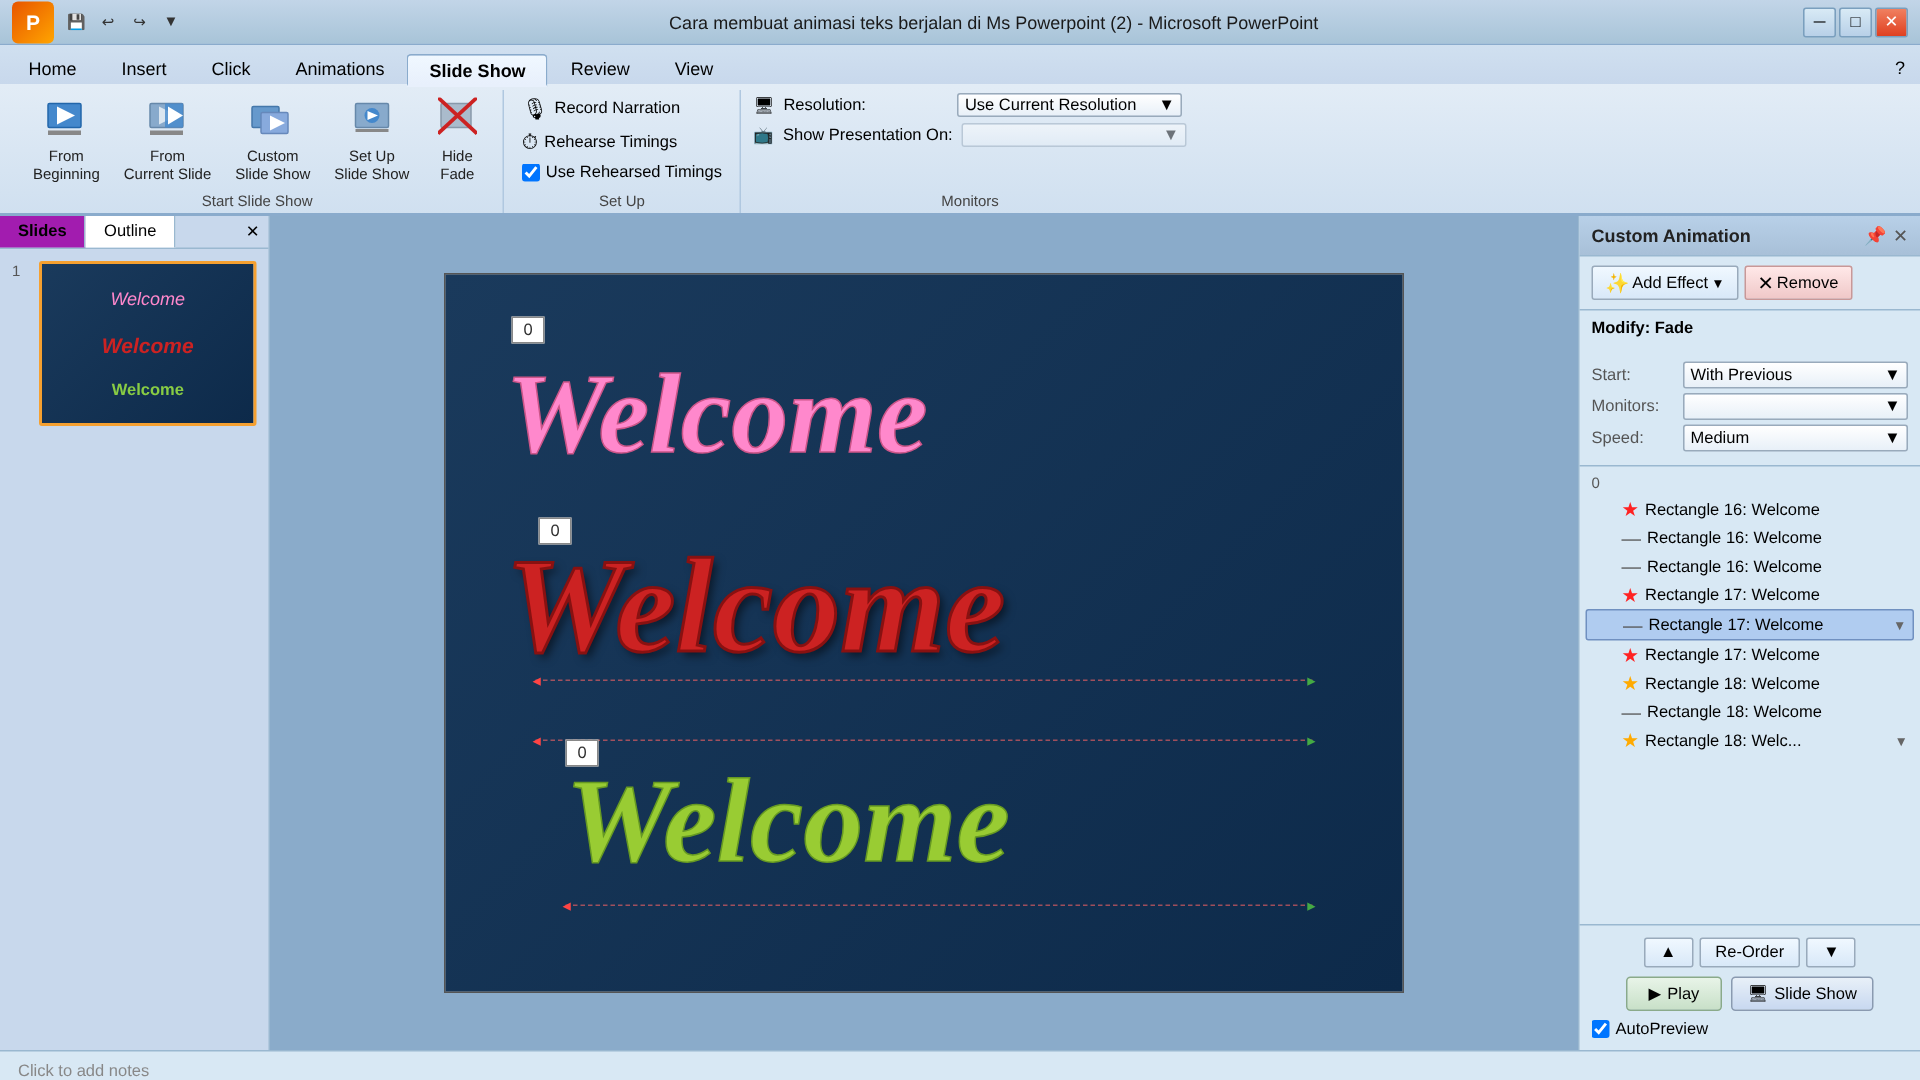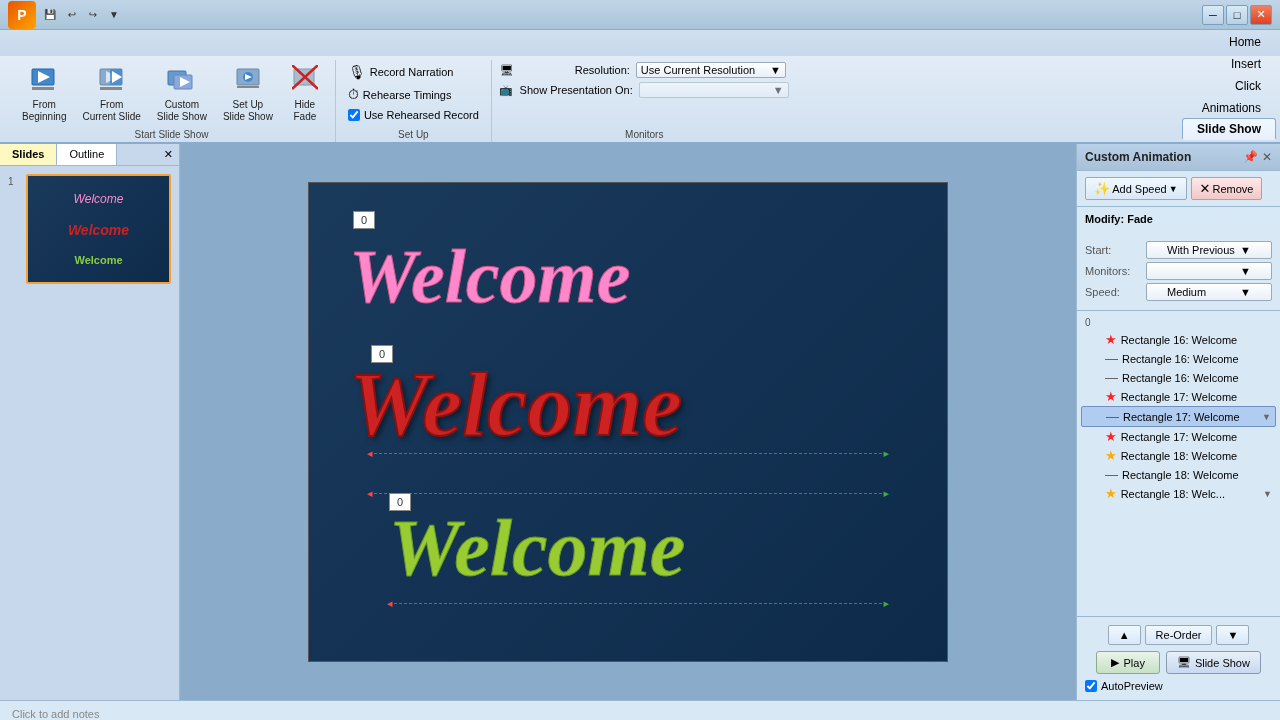--- a/index.html
+++ b/index.html
@@ -42,21 +42,20 @@
     #ribbon {
       background: linear-gradient(to bottom, #e8f0f8, #d0e0f0);
       border-bottom: 2px solid #8aabcc;
     }
     #tabs-row {
       display: flex;
       align-items: flex-end;
       padding: 0 4px;
       background: linear-gradient(to bottom, #d0e0f0, #c8d8ec);
       height: 26px;
-      flex-direction: column;
     }
     .tab {
       padding: 4px 14px;
       font-size: 12px;
       cursor: pointer;
       border: 1px solid transparent;
       border-bottom: none;
       border-radius: 3px 3px 0 0;
       height: 22px;
       display: flex; align-items: center;
@@ -136,21 +135,21 @@
     .ribbon-small-btn input[type=checkbox] { margin: 0; }
 
     .monitors-group {
       padding-bottom: 14px;
       display: flex;
       flex-direction: column;
       gap: 4px;
       font-size: 11px;
     }
     .monitor-row { display: flex; align-items: center; gap: 6px; }
-    .monitor-label { min-width: 110px; text-align: right; }
+    .monitor-label { min-width: 110px; }
     .monitor-select {
       background: linear-gradient(to bottom, #fff, #e8f0f8);
       border: 1px solid #9ab;
       border-radius: 2px;
       padding: 1px 4px;
       font-size: 11px;
       display: flex; align-items: center; gap: 4px;
       cursor: pointer; min-width: 150px;
       justify-content: space-between;
     }
@@ -175,21 +174,21 @@
       border-bottom: 1px solid #9ab8d0;
     }
     .slides-tab {
       padding: 4px 12px;
       font-size: 11px;
       cursor: pointer;
       background: #ffffff;
       border-right: 1px solid #9ab8d0;
     }
     .slides-tab.active {
-      background: #fef9c3;
+      background: #a21caf;
       font-weight: bold;
     }
     .slides-tab-close {
       margin-left: auto;
       padding: 4px 6px;
       cursor: pointer;
       font-size: 11px;
     }
     #slides-list { flex: 1; overflow-y: auto; padding: 8px; }
     .slide-thumb {
@@ -276,21 +275,21 @@
       font-size: 80px;
       font-weight: bold;
       font-style: italic;
       color: #99cc33;
       font-family: 'Times New Roman', serif;
       -webkit-text-stroke: 1px #669922;
     }
 
     
     #animation-panel {
-      width: 204px;
+      width: 228px;
       background: #d8e8f4;
       border-left: 1px solid #9ab8d0;
       display: flex;
       flex-direction: column;
     }
     #animation-header {
       display: flex;
       align-items: center;
       justify-content: space-between;
       padding: 6px 8px;
@@ -333,21 +332,21 @@
       font-size: 11px;
     }
     .modify-title { font-weight: bold; margin-bottom: 16px; }
     .modify-row { display: flex; align-items: center; gap: 6px; margin-bottom: 3px; }
     .modify-label { min-width: 55px; color: #555; }
     .modify-select {
       flex: 1;
       background: linear-gradient(to bottom, #fff, #e8f0f8);
       border: 1px solid #9ab;
       border-radius: 2px;
-      padding: 2px 20px;
+      padding: 2px 4px;
       font-size: 11px;
       display: flex; align-items: center; justify-content: space-between;
       cursor: pointer;
     }
 
     #animation-list {
       flex: 1;
       overflow-y: auto;
       padding: 4px;
     }
@@ -431,20 +430,21 @@
 <div id="title-bar">
   <div id="title-bar-left">
     <div class="office-logo">P</div>
     <div class="quick-access">
       <div class="qa-btn">💾</div>
       <div class="qa-btn">↩</div>
       <div class="qa-btn">↪</div>
       <div class="qa-btn">▼</div>
     </div>
   </div>
+  <div id="title-bar-center">Cara membuat animasi teks berjalan di Ms Powerpoint (2) - Microsoft PowerPoint</div>
   <div id="title-bar-controls">
     <div class="title-btn">─</div>
     <div class="title-btn">□</div>
     <div class="title-btn close-btn">✕</div>
   </div>
 </div>
 
 <div id="ribbon">
   <div id="tabs-row">
     <div class="tab">Home</div>
@@ -527,21 +527,21 @@
         <div class="ribbon-small-btn">
           <span class="sm-icon">🎙</span>
           <span>Record Narration</span>
         </div>
         <div class="ribbon-small-btn">
           <span class="sm-icon">⏱</span>
           <span>Rehearse Timings</span>
         </div>
         <div class="ribbon-small-btn">
           <input type="checkbox" checked="" style="width: 12px; height: 12px;">
-          <span>Use Rehearsed Record</span>
+          <span>Use Rehearsed Timings</span>
         </div>
       </div>
       <div class="ribbon-group-label">Set Up</div>
     </div>
 
     <div class="ribbon-group">
       <div class="monitors-group">
         <div class="monitor-row">
           <span class="sm-icon">🖥</span>
           <span class="monitor-label">Resolution:</span>
@@ -615,21 +615,21 @@
     <div id="animation-header">
       <span id="animation-header-title">Custom Animation</span>
       <div id="animation-header-controls">
         <span class="anim-header-btn">📌</span>
         <span class="anim-header-btn">✕</span>
       </div>
     </div>
     <div id="animation-toolbar">
       <div class="anim-add-btn">
         <span style="font-size:13px;">✨</span>
-        <span>Add Speed</span>
+        <span>Add Effect</span>
         <span style="font-size:9px;">▼</span>
       </div>
       <div class="anim-remove-btn">
         <span style="font-size:13px;">✕</span>
         <span>Remove</span>
       </div>
     </div>
     <div id="animation-modify">
       <div class="modify-title">Modify: Fade</div>
       <div class="modify-row">

